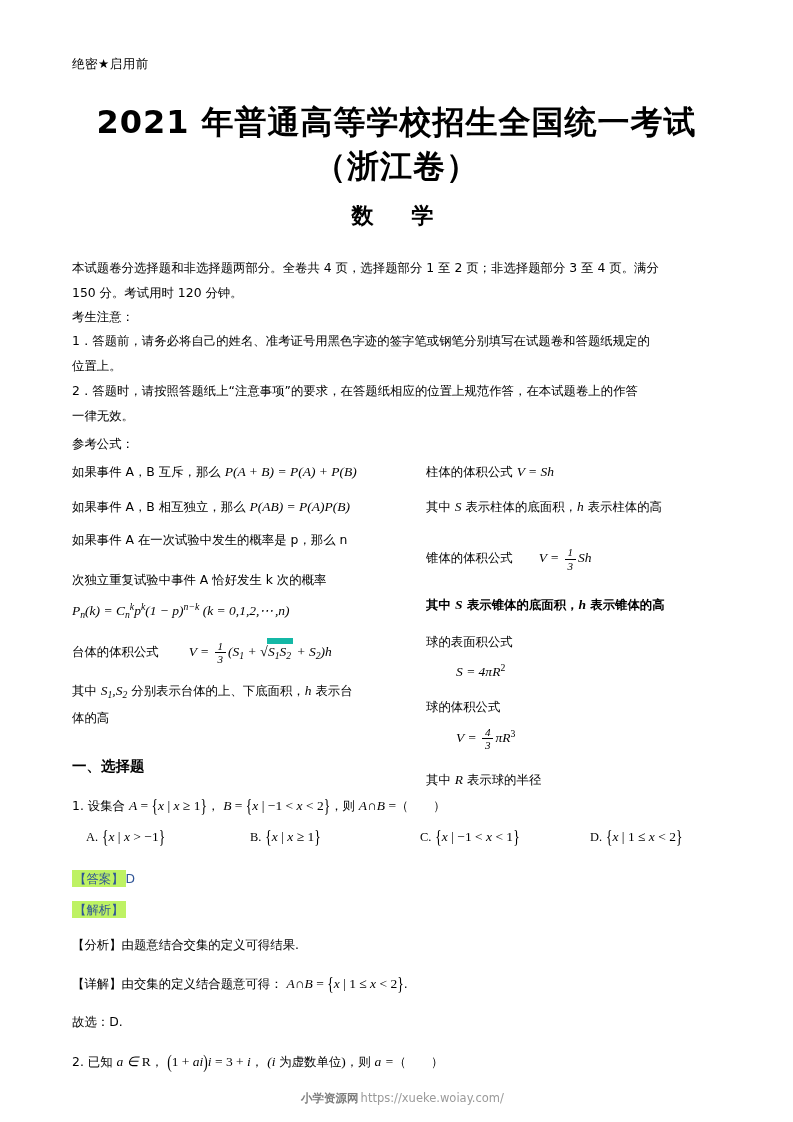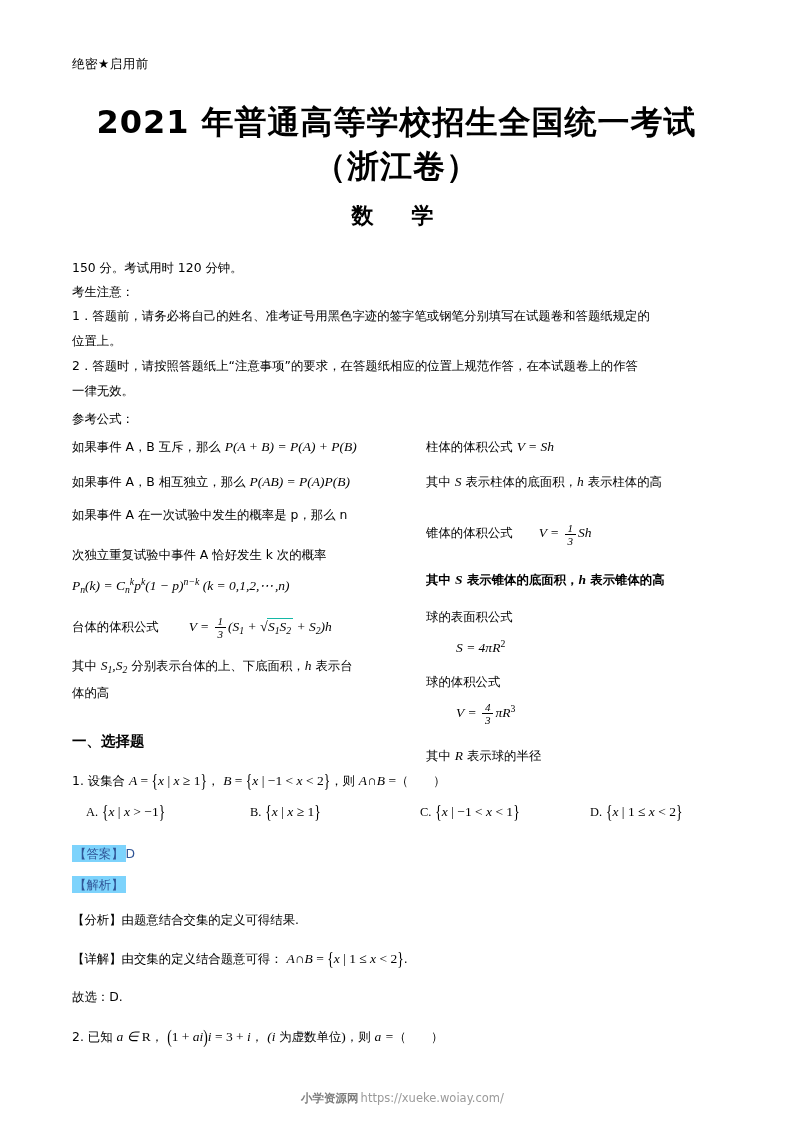--- a/index.html
+++ b/index.html
@@ -110,21 +110,21 @@
     display: inline-block;
     vertical-align: middle;
     text-align: center;
     font-size: 0.82em;
     line-height: 1.12;
     margin: 0 2px;
   }
   .frac .num { display: block; border-bottom: 1px solid #000; padding: 0 3px; }
   .frac .den { display: block; padding: 0 3px; }
   .sqrt {
-    border-top: 1px solid #14b8a6;
+    border-top: 6px solid #14b8a6;
     padding: 0 2px 0 1px;
     margin-left: -1px;
   }
   .radical { font-size: 1.05em; }
   .section-title {
     font-family: "DejaVu Sans", sans-serif;
     font-size: 14.5px;
     font-weight: bold;
     margin: 18px 0 16px 0;
   }
@@ -151,21 +151,21 @@
   .cB { left: 178px; }
   .cC { left: 348px; }
   .cD { left: 518px; }
   .ans-blue {
     color: #2f5496;
     font-family: "DejaVu Sans", sans-serif;
     font-size: 12.4px;
     margin: 14px 0;
   }
   .ans-blue .tagbox {
-    background: #7dd3fc;
+    background: #bef264;
     padding: 1px 2px;
   }
   .expl {
     font-family: "DejaVu Sans", sans-serif;
     font-size: 12.4px;
     line-height: 1.9;
     margin: 14px 0;
   }
   .set {
     font-family: "Liberation Serif", serif;
@@ -202,20 +202,21 @@
 </head>
 <body>
 
 <div class="page">
 
   <div class="secret-label">绝密★启用前</div>
 
   <h1 class="exam-title">2021 年普通高等学校招生全国统一考试（浙江卷）</h1>
   <h2 class="subject-title">数　学</h2>
 
+  <p class="para">本试题卷分选择题和非选择题两部分。全卷共 4 页，选择题部分 1 至 2 页；非选择题部分 3 至 4 页。满分</p>
   <p class="para">150 分。考试用时 120 分钟。</p>
   <p class="notice-head">考生注意：</p>
   <p class="para">1．答题前，请务必将自己的姓名、准考证号用黑色字迹的签字笔或钢笔分别填写在试题卷和答题纸规定的</p>
   <p class="para">位置上。</p>
   <p class="para">2．答题时，请按照答题纸上“注意事项”的要求，在答题纸相应的位置上规范作答，在本试题卷上的作答</p>
   <p class="para">一律无效。</p>
   <p class="formula-head">参考公式：</p>
 
   <div class="formula-area">
 

